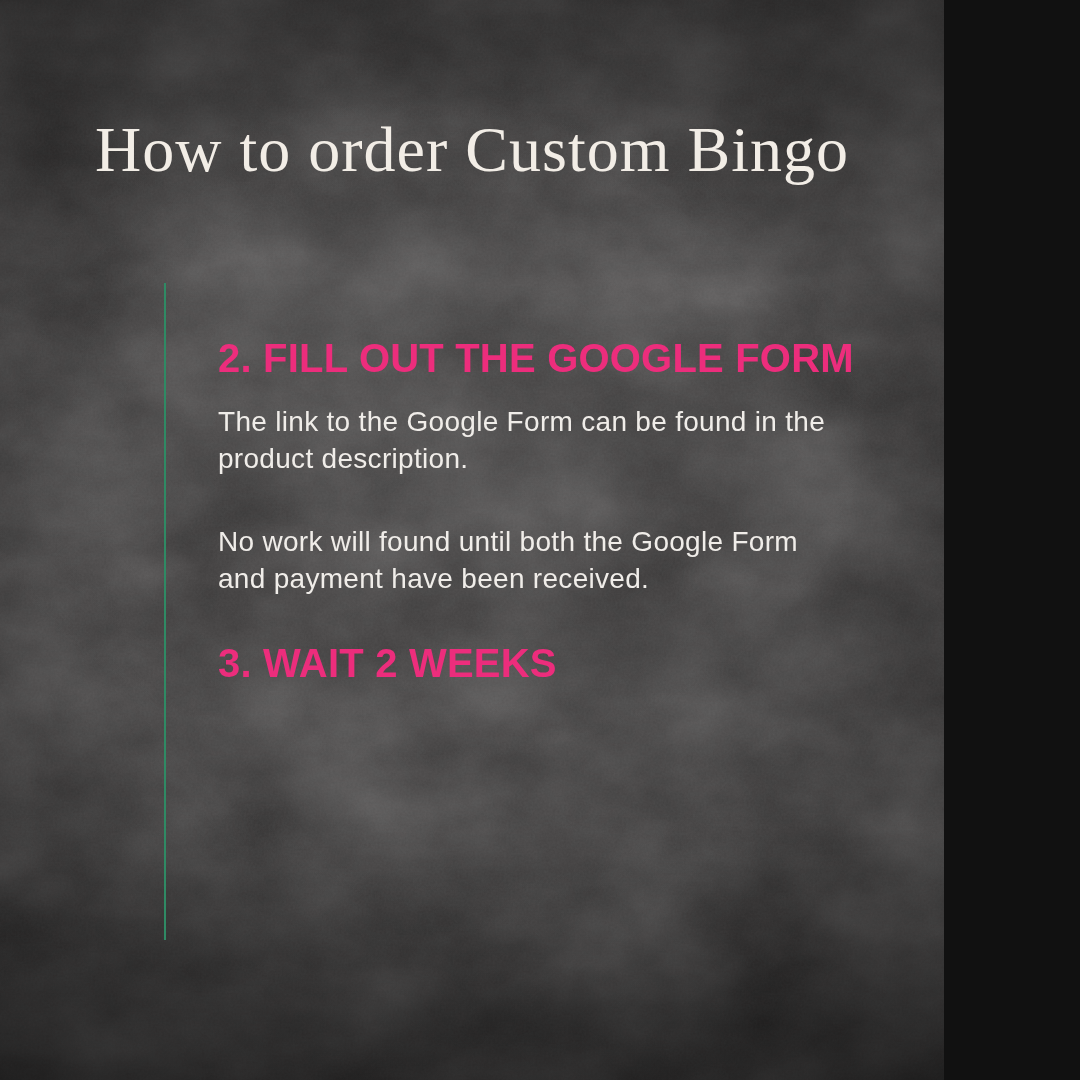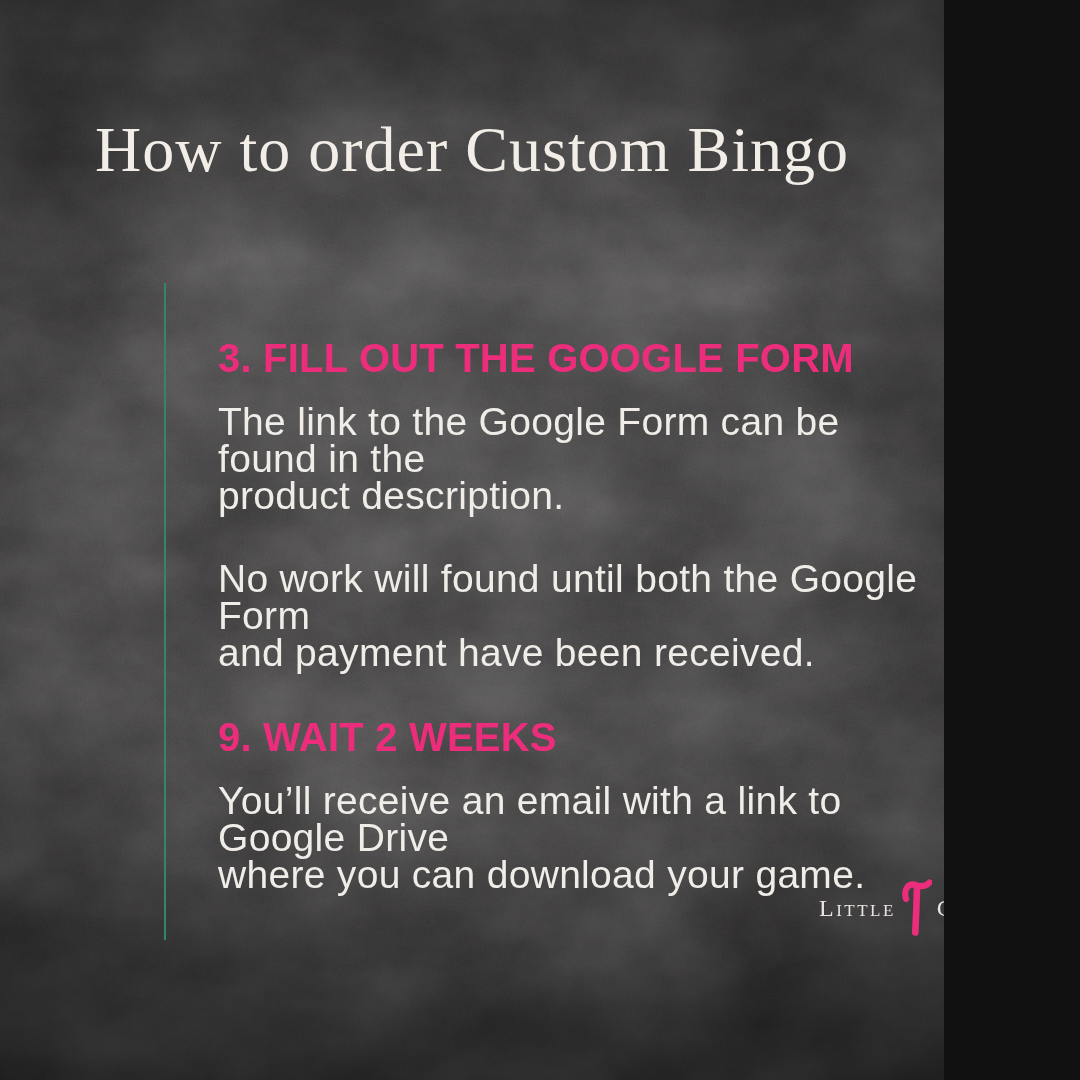--- a/index.html
+++ b/index.html
@@ -37,21 +37,21 @@
   }
   .step h2{
     margin:0 0 25px 0;
     font-size:40px;line-height:1.0;
     font-weight:700;
     letter-spacing:0.2px;
     color:#ec2d7c;
   }
   .step p{
     margin:0 0 46px 0;
-    font-size:39px;line-height:37px;
+    font-size:28px;line-height:37px;
     font-weight:400;
     letter-spacing:0.3px;
     color:#f0ede9;
     white-space:pre-line;
   }
   .logo{
     position:absolute;left:819px;top:878px;
     height:60px;
     display:flex;align-items:center;
   }
@@ -91,37 +91,27 @@
     <rect width="1080" height="1080" filter="url(#grain)"></rect>
   </svg>
   <div class="vignette"></div>
 
   <h1 class="page-title">How to order Custom Bingo</h1>
 
   <div class="accent-line"></div>
 
   <div class="steps">
     <div class="step">
-      <h2>3. FILL OUT THE GOOGLE FORM</h2>
+      <h2>2. FILL OUT THE GOOGLE FORM</h2>
       <p>The link to the Google Form can be found in the
 product description.</p>
     </div>
     <div class="step">
       <p>No work will found until both the Google Form
 and payment have been received.</p>
     </div>
     <div class="step">
-      <h2>9. WAIT 2 WEEKS</h2>
-      <p>You’ll receive an email with a link to Google Drive
-where you can download your game.</p>
+      <h2>3. WAIT 2 WEEKS</h2>
     </div>
   </div>
 
-  <div class="logo">
-    <span class="logo-word">Little</span>
-    <svg class="hammer-t" width="31" height="60" viewBox="0 0 31 60" aria-hidden="true">
-      <path d="M5,21 C2,10 8.5,5 14.5,7 C20.5,9 25,8.5 28.5,4.5" fill="none" stroke="#ec2d7c" stroke-width="6.2" stroke-linecap="round"></path>
-      <path d="M16,10 C15.6,24 15,40 14.3,54.5" fill="none" stroke="#ec2d7c" stroke-width="6.6" stroke-linecap="round"></path>
-    </svg>
-    <span class="logo-word right">Games</span>
-  </div>
 
 </div>
 
 </body></html>

